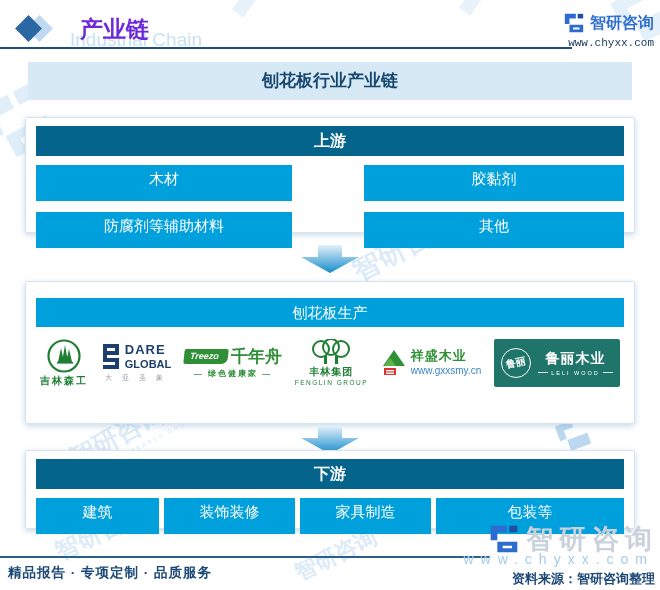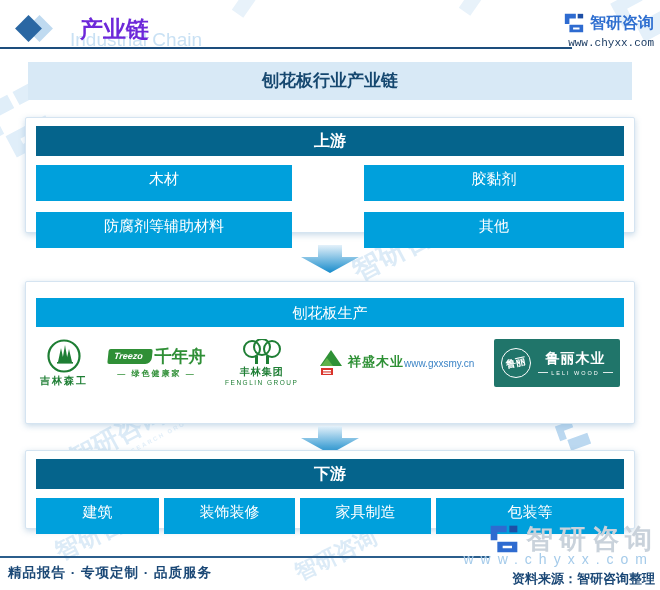--- a/index.html
+++ b/index.html
@@ -60,21 +60,21 @@
   .co2-t2 { font-size:11px; font-weight:bold; color:#1C3F6E; }
   .co2-sub { font-size:7px; color:#9AA2AA; letter-spacing:4px; margin-top:3px; }
   .co3-row { display:flex; align-items:center; gap:3px; }
   .co3-badge { background:#2F8F36; color:#fff; font-style:italic; font-weight:bold; font-size:9px;
                padding:2px 9px 3px 6px; transform:skew(-6deg); border-radius:2px 2px 6px 2px; }
   .co3-name { font-size:17px; font-weight:bold; color:#2F8F36; }
   .co3-sub { font-size:8px; color:#2F8F36; letter-spacing:2px; margin-top:3px; font-weight:bold; }
   .co4-name { font-size:10px; font-weight:bold; color:#1E7E34; letter-spacing:1px; margin-top:1px; }
   .co4-sub { font-size:6.5px; color:#1E7E34; letter-spacing:1.5px; margin-top:1px; }
   .co5-row { display:flex; align-items:center; gap:4px; }
-  .co5-col { display:flex; flex-direction:row;align-items:flex-end; }
+  .co5-col { display:flex; flex-direction:column; }
   .co5-name { font-size:13px; font-weight:bold; color:#2F9136; letter-spacing:1px; }
   .co5-sub { font-size:10px; color:#3C84C6; margin-top:1px; }
   .co6 { width:126px; height:48px; background:#20756A; border-radius:2px; display:flex; flex-direction:row;
          align-items:center; justify-content:center; gap:7px; }
   .co6-circle { width:30px; height:30px; border:1.5px solid #fff; border-radius:50%; display:flex;
                 align-items:center; justify-content:center; flex:0 0 auto; }
   .co6-badge { color:#fff; font-size:10px; font-weight:bold; transform:rotate(-12deg); }
   .co6-col { display:flex; flex-direction:column; align-items:center; }
   .co6-name { color:#fff; font-size:14px; font-weight:bold; letter-spacing:1px; }
   .co6-subrow { display:flex; align-items:center; gap:3px; margin-top:2px; }
@@ -165,20 +165,32 @@
         <svg width="36" height="36" viewBox="0 0 36 36">
           <circle cx="18" cy="18" r="15.5" fill="#fff" stroke="#1E7E34" stroke-width="2.2"></circle>
           <polygon points="12,24 15,10 18,24" fill="#1E7E34"></polygon>
           <polygon points="16,24 19,7 22,24" fill="#1E7E34"></polygon>
           <polygon points="20,24 23,11 26,24" fill="#1E7E34"></polygon>
           <rect x="11" y="24" width="16" height="1.6" fill="#1E7E34"></rect>
         </svg>
         <span class="co-green co1-name">吉林森工</span>
       </div>
 
+      <div class="co">
+        <div class="co2-row">
+          <svg width="20" height="28" viewBox="0 0 20 28">
+            <path fill="#1C3F6E" d="M2 1h16v11H6v3h12v11H2v-4h12v-3H2zM6 5v3h8V5z"></path>
+          </svg>
+          <div>
+            <div class="co2-t1">DARE</div>
+            <div class="co2-t2">GLOBAL</div>
+          </div>
+        </div>
+        <span class="co2-sub">大 亚 圣 象</span>
+      </div>
 
       <div class="co">
         <div class="co3-row">
           <span class="co3-badge">Treezo</span>
           <span class="co3-name">千年舟</span>
         </div>
         <span class="co3-sub">— 绿色健康家 —</span>
       </div>
 
       <div class="co">

